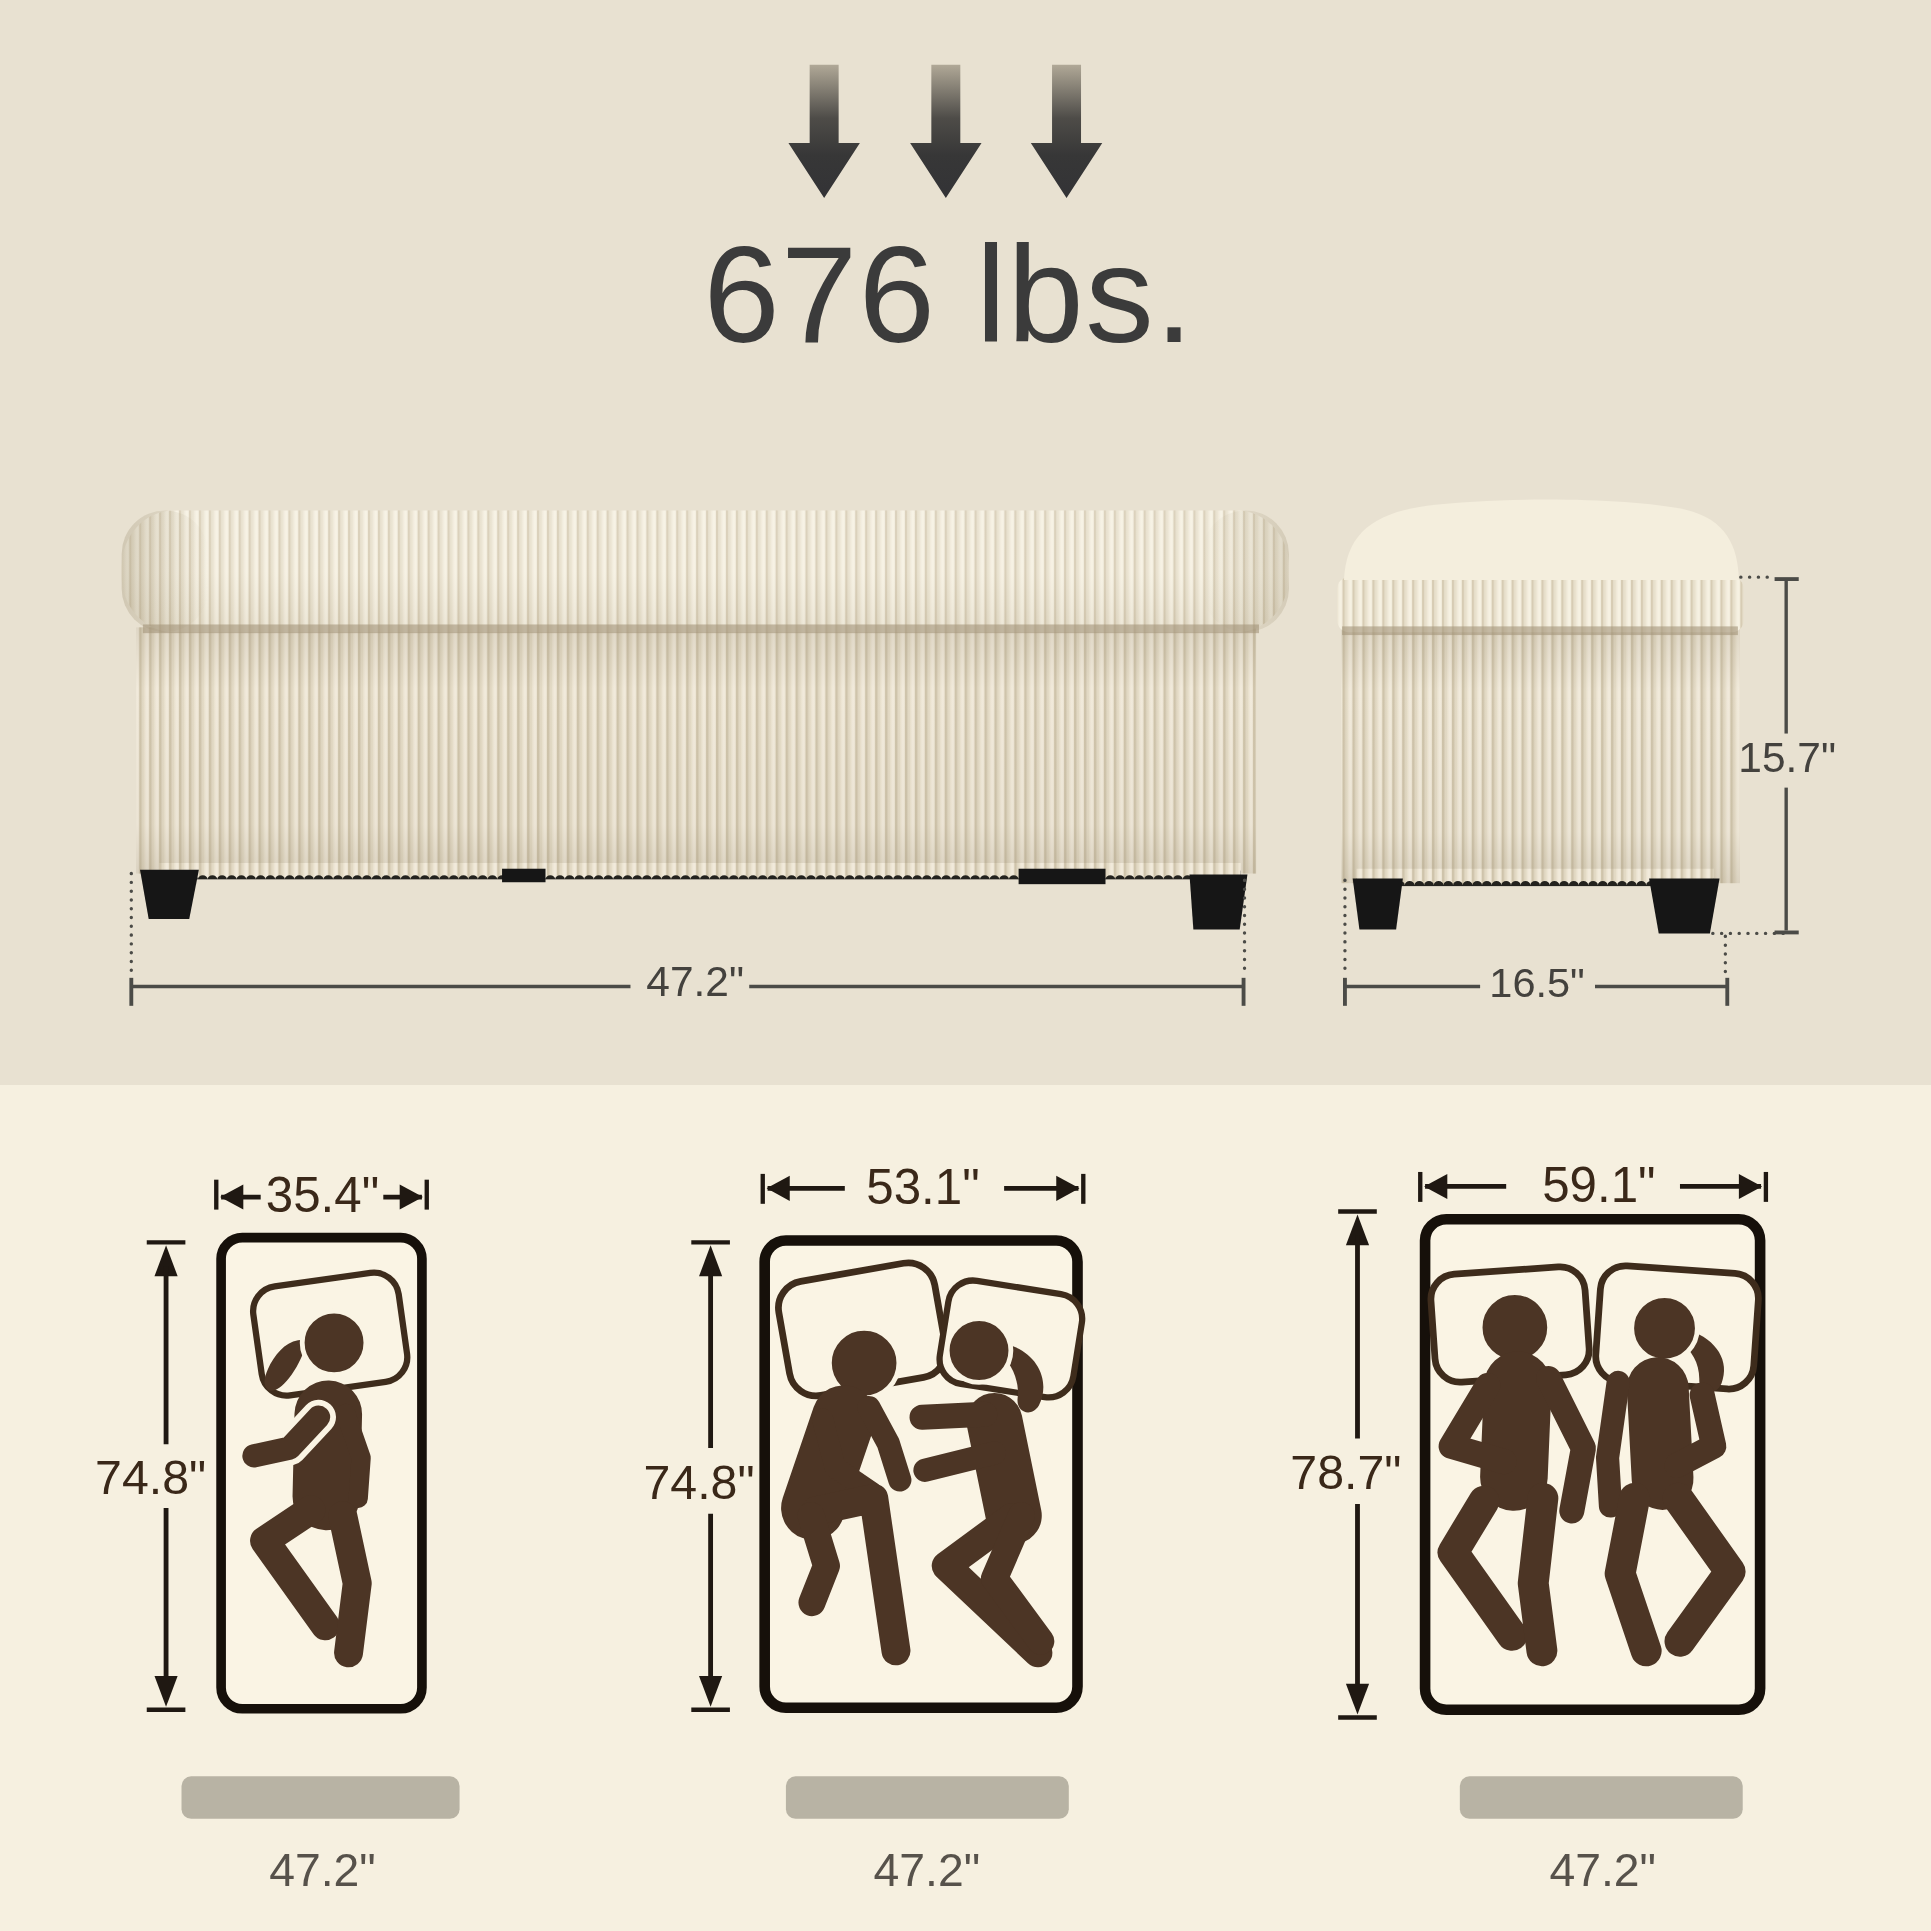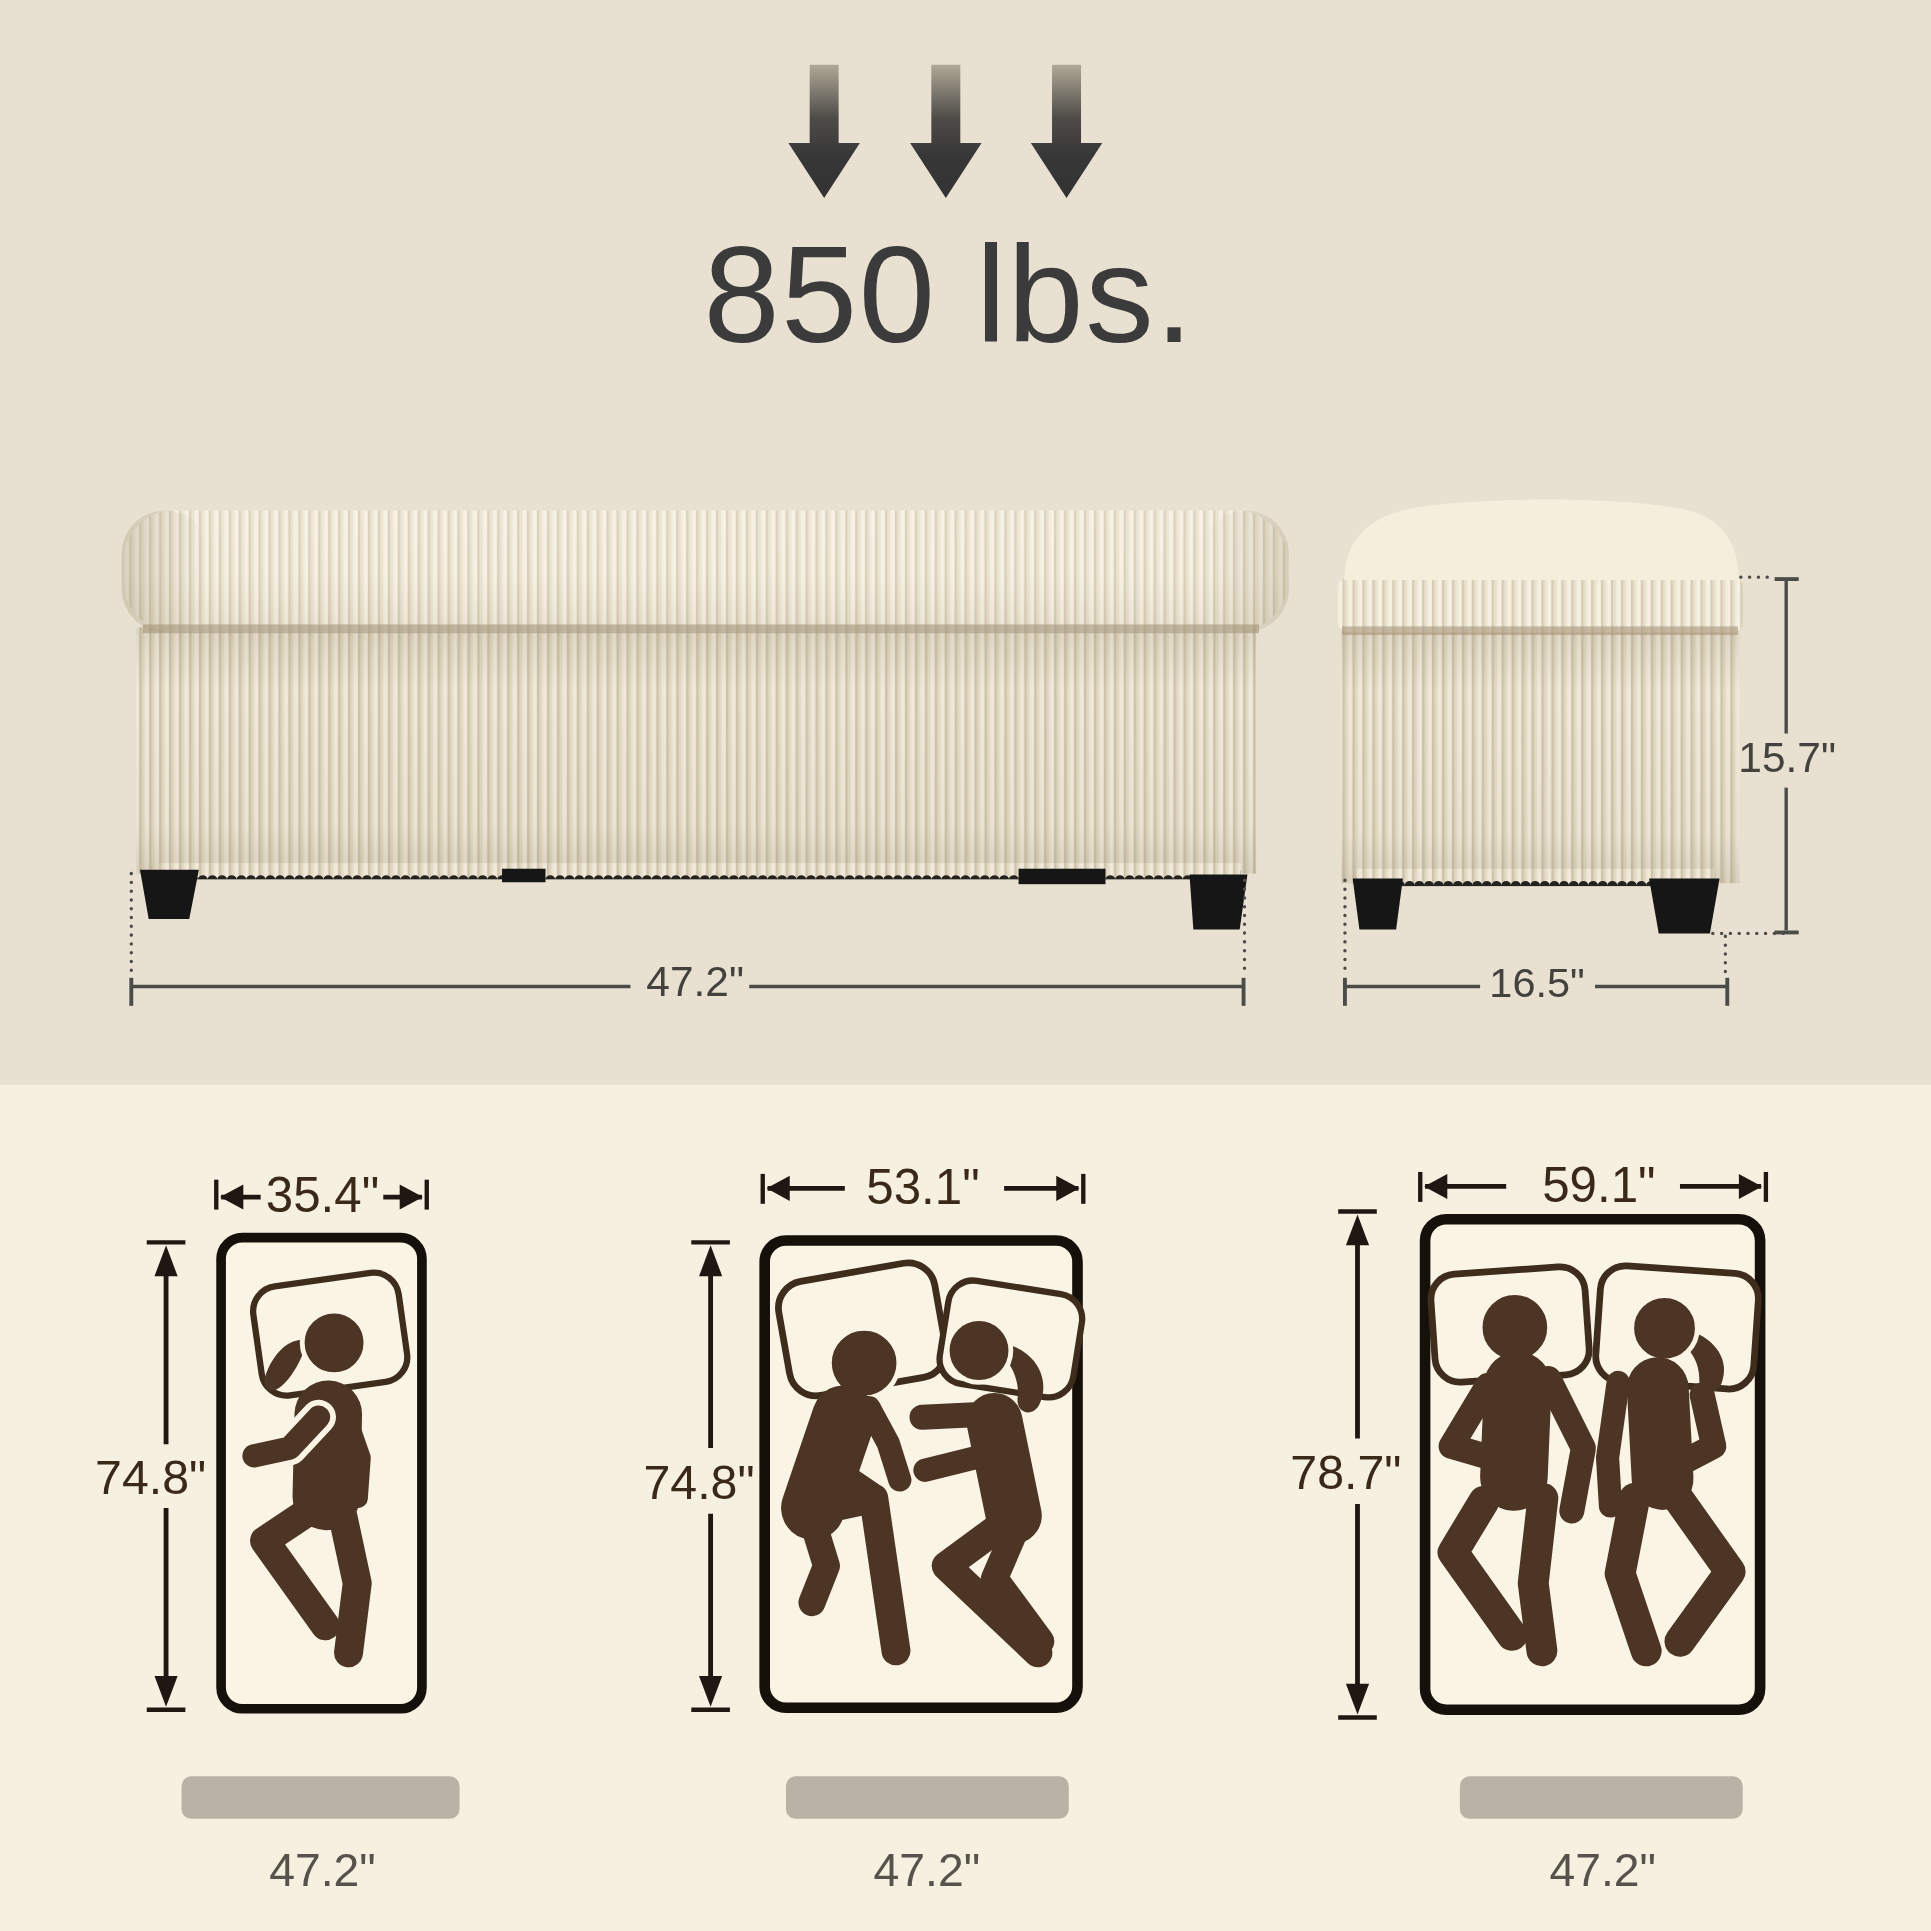--- a/index.html
+++ b/index.html
@@ -21,21 +21,21 @@
 <stop offset="0.4" stop-color="#4e4c48"></stop>
 <stop offset="0.68" stop-color="#373737"></stop>
 <stop offset="1" stop-color="#333336"></stop>
 </linearGradient>
 </defs>
 <path fill="url(#ag)" d="M39,7 h30 v81 h22 l-37,57 -37,-57 h22 z"></path>
 <path fill="url(#ag)" d="M165,7 h30 v81 h22 l-37,57 -37,-57 h22 z"></path>
 <path fill="url(#ag)" d="M290,7 h30 v81 h22 l-37,57 -37,-57 h22 z"></path>
 </svg>
 
-<div class="abs" style="left:949px;top:226px;transform:translateX(-50%);font-size:137px;line-height:1;color:#3b3b3b;letter-spacing:1.4px;white-space:nowrap;">850 lbs.</div>
+<div class="abs" style="left:949px;top:226px;transform:translateX(-50%);font-size:137px;line-height:1;color:#3b3b3b;letter-spacing:1.4px;white-space:nowrap;">676 lbs.</div>
 
 <svg class="abs" style="left:0;top:463px;" width="1931" height="628" viewBox="0 0 2000 650">
 <defs>
 <pattern id="cordbody" width="10.3" height="20" patternUnits="userSpaceOnUse">
 <rect width="10.3" height="20" fill="#eae2cf"></rect>
 <rect x="0" width="2.8" height="20" fill="#cfc4ab"></rect>
 <rect x="2.8" width="2.2" height="20" fill="#e2d9c4"></rect>
 <rect x="6.6" width="3.0" height="20" fill="#f1eadb"></rect>
 </pattern>
 <pattern id="cordlid" width="10.3" height="20" patternUnits="userSpaceOnUse">

